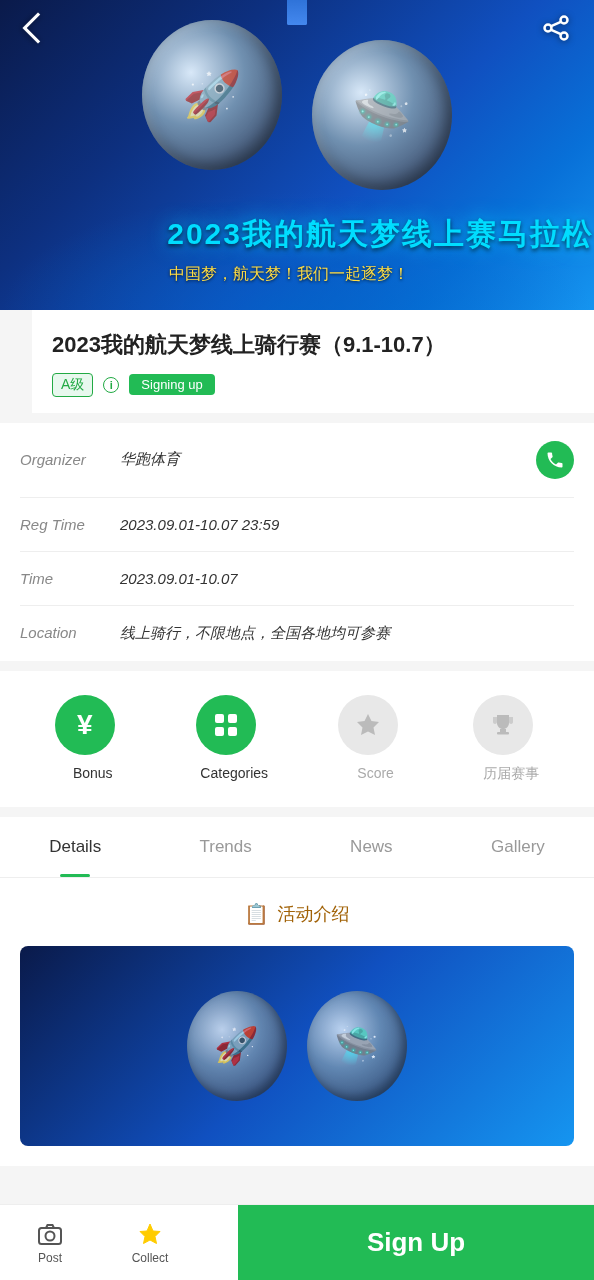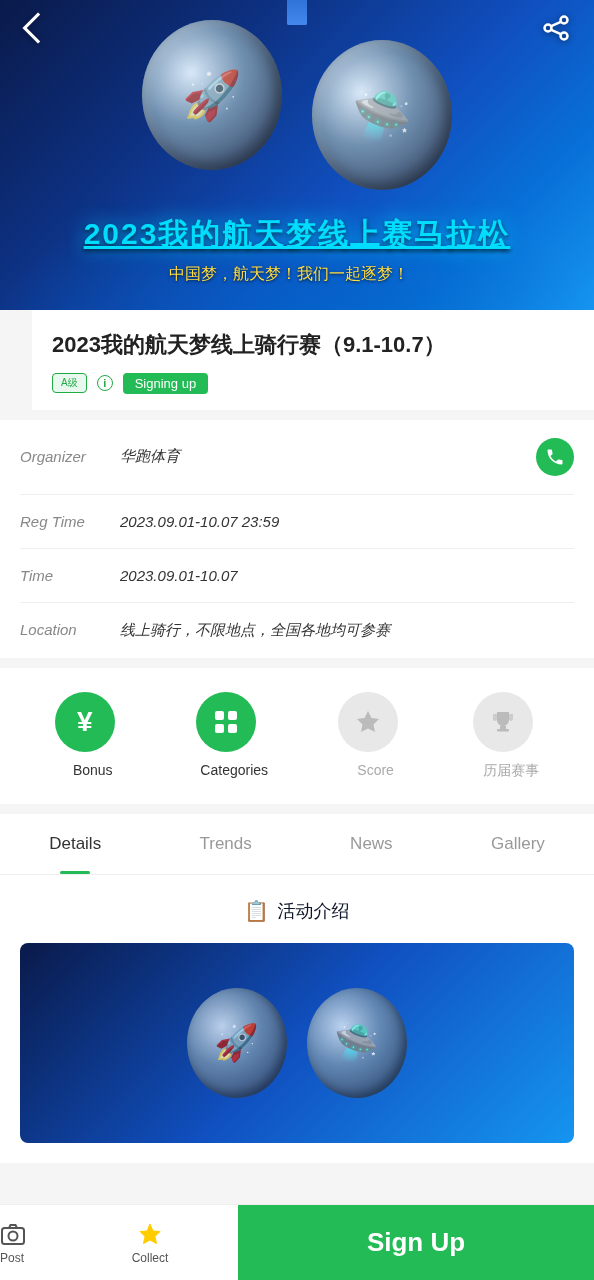--- a/index.html
+++ b/index.html
@@ -63,27 +63,26 @@
       position: absolute;
       top: -35px;
       left: 50%;
       transform: translateX(-50%);
       border-radius: 2px;
     }
     .hero-title-cn {
       position: absolute;
       bottom: 55px;
       left: 0; right: 0;
-      text-align: center;
+      text-align: right;
       color: #00ddff;
       font-size: 30px;
       font-weight: bold;
       text-shadow: 0 0 20px rgba(0,200,255,0.8), 0 2px 4px rgba(0,0,0,0.8);
       letter-spacing: 2px;
-      text-decoration: underline;
     }
     .hero-subtitle {
       position: absolute;
       bottom: 25px;
       left: 0; right: 16px;
       text-align: center;
       color: #ffdd44;
       font-size: 16px;
       text-shadow: 0 1px 3px rgba(0,0,0,0.8);
     }
@@ -139,21 +138,21 @@
     }
     .badge-row {
       display: flex;
       align-items: center;
       gap: 10px;
     }
     .badge-a {
       background: #e8f8ee;
       color: #22aa44;
       border: 1px solid #22aa44;
-      font-size: 10px;
+      font-size: 14px;
       padding: 2px 8px;
       border-radius: 4px;
       font-weight: 500;
     }
     .info-icon {
       width: 16px;
       height: 16px;
       border-radius: 50%;
       border: 1.5px solid #22aa44;
       color: #22aa44;
@@ -297,21 +296,21 @@
     }
     .section-header {
       display: flex;
       align-items: center;
       justify-content: center;
       gap: 8px;
       margin-bottom: 20px;
     }
     .section-title {
       font-size: 18px;
-      color: #0f172a;
+      color: #a16207;
       font-weight: 500;
       text-align: center;
     }
 
     
     .preview-image {
       width: 100%;
       height: 200px;
       background: linear-gradient(135deg, #0a1a4a 0%, #1050c0 50%, #1595f0 100%);
       border-radius: 8px;
@@ -344,21 +343,21 @@
       background: white;
       display: flex;
       align-items: center;
       border-top: 1px solid #eee;
       z-index: 100;
     }
     .bottom-post {
       width: 100px;
       display: flex;
       flex-direction: column;
-      align-items: flex-start;
+      align-items: center;
       justify-content: center;
       gap: 4px;
       padding: 10px 0;
       cursor: pointer;
     }
     .bottom-collect {
       width: 100px;
       display: flex;
       flex-direction: column;
       align-items: center;

